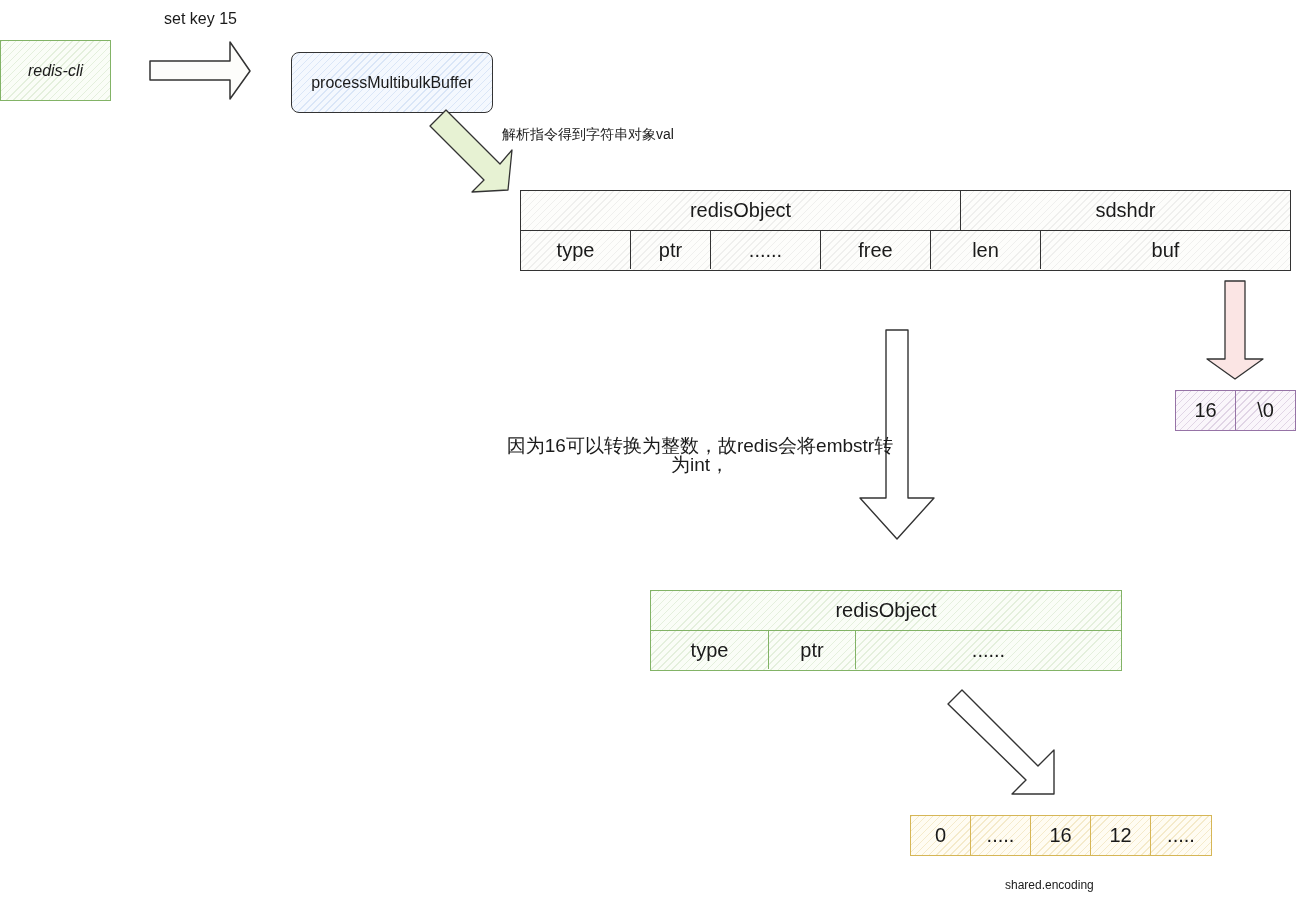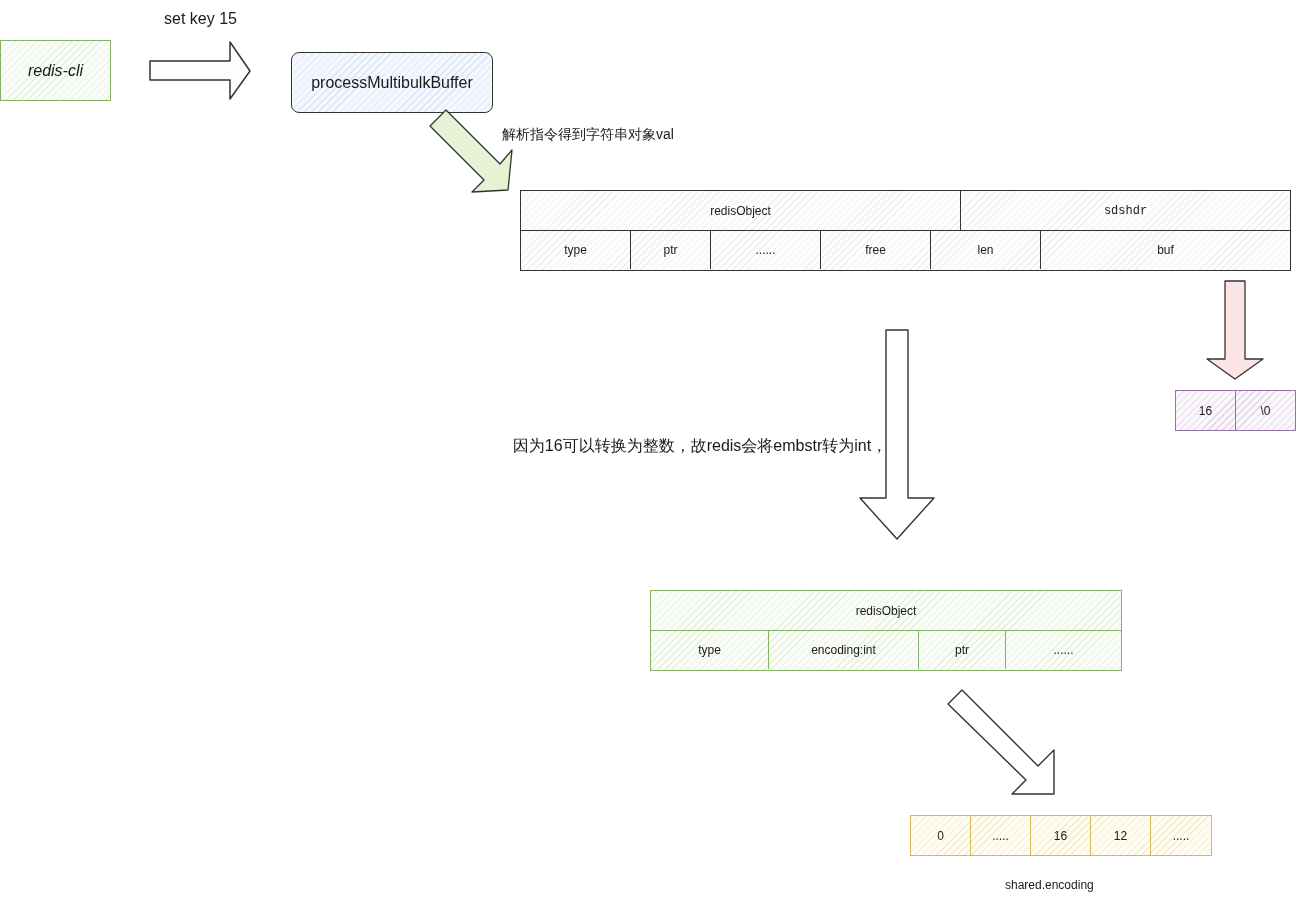--- a/index.html
+++ b/index.html
@@ -10,21 +10,21 @@
   .hatch-green { background: repeating-linear-gradient(135deg, rgba(130,179,102,0.18) 0 1px, transparent 1px 5px), #fafdf7; }
   .hatch-blue  { background: repeating-linear-gradient(135deg, rgba(126,166,224,0.22) 0 1px, transparent 1px 5px), #f4f8fe; }
   .hatch-white { background: repeating-linear-gradient(135deg, rgba(120,120,120,0.10) 0 1px, transparent 1px 5px), #fdfdfb; }
   .hatch-purple{ background: repeating-linear-gradient(135deg, rgba(150,115,166,0.25) 0 1px, transparent 1px 5px), #faf6fb; }
   .hatch-yellow{ background: repeating-linear-gradient(135deg, rgba(214,182,86,0.25) 0 1px, transparent 1px 5px), #fffcf2; }
   .b-green { border:1.5px solid #82b366; }
   .b-dark { border:1.5px solid #333; }
   .b-purple { border:1.5px solid #9673a6; }
   .b-yellow { border:1.5px solid #d6b656; }
   .row { position:absolute; display:flex; box-sizing:border-box; }
-  .cell { box-sizing:border-box; display:flex; align-items:center; justify-content:center; font-size:12px; height:100%; }
+  .cell { box-sizing:border-box; display:flex; align-items:center; justify-content:center; font-size:20px; height:100%; }
   .label { position:absolute; font-size:14px; white-space:nowrap; }
   svg.arrow { position:absolute; overflow:visible; }
 </style>
 </head>
 <body>
 
 <div class="label" style="left:164px; top:10px; font-size:16px;">set key 15</div>
 
 <div class="box hatch-green b-green" style="left:0; top:40px; width:111px; height:61px;font-style:italic;">
   <span>redis-cli</span>
@@ -40,21 +40,21 @@
 
 <svg class="arrow" style="left:428px; top:108px;" width="90" height="88">
   <path d="M2,18 L18,2 L72,56 L84,42 L80,82 L44,84 L56,72 Z" fill="#e7f2d3" stroke="#333" stroke-width="1.3" stroke-linejoin="round"></path>
 </svg>
 
 <div class="label" style="left:502px; top:107px;margin-top:19px;">解析指令得到字符串对象val</div>
 
 <div class="abs hatch-white b-dark" style="left:520px; top:190px; width:771px; height:81px; box-sizing:border-box;">
   <div class="row" style="left:0; top:0; width:100%; height:40px; border-bottom:1.5px solid #333;">
     <div class="cell" style="width:440px; border-right:1.5px solid #333;">redisObject</div>
-    <div class="cell" style="flex:1;font-family:Liberation Mono, monospace;">sdshdr</div>
+    <div class="cell" style="flex:1;">sdshdr</div>
   </div>
   <div class="row" style="left:0; top:40px; width:100%; height:38px;">
     <div class="cell" style="width:110px; border-right:1.5px solid #333;">type</div>
     <div class="cell" style="width:80px; border-right:1.5px solid #333;">ptr</div>
     <div class="cell" style="width:110px; border-right:1.5px solid #333;">......</div>
     <div class="cell" style="width:110px; border-right:1.5px solid #333;">free</div>
     <div class="cell" style="width:110px; border-right:1.5px solid #333;">len</div>
     <div class="cell" style="flex:1;">buf</div>
   </div>
 </div>
@@ -65,31 +65,30 @@
 
 <div class="row hatch-purple b-purple" style="left:1175px; top:390px; width:121px; height:41px;">
   <div class="cell" style="width:60px; border-right:1.5px solid #9673a6;">16</div>
   <div class="cell" style="flex:1;">\0</div>
 </div>
 
 <svg class="arrow" style="left:858px; top:328px;" width="80" height="214">
   <path d="M28,2 L50,2 L50,170 L76,170 L39,211 L2,170 L28,170 Z" fill="#ffffff" stroke="#333" stroke-width="1.4" stroke-linejoin="round"></path>
 </svg>
 
-<div class="abs" style="left:500px; top:436px; width:400px; text-align:center; font-size:16px; line-height:19px;">
+<div class="abs" style="left:500px; top:436px; width:400px; text-align:center; font-size:19px; line-height:19px;">
   <div>因为16可以转换为整数，故redis会将embstr转为int，</div>
 </div>
 
 <div class="abs hatch-green b-green" style="left:650px; top:590px; width:472px; height:81px; box-sizing:border-box;">
   <div class="row" style="left:0; top:0; width:100%; height:40px; border-bottom:1.5px solid #82b366;">
     <div class="cell" style="flex:1;">redisObject</div>
   </div>
   <div class="row" style="left:0; top:40px; width:100%; height:38px;">
     <div class="cell" style="width:118px; border-right:1.5px solid #82b366;">type</div>
-    <div class="cell" style="width:150px; border-right:1.5px solid #82b366;">encoding:int</div>
     <div class="cell" style="width:87px; border-right:1.5px solid #82b366;">ptr</div>
     <div class="cell" style="flex:1;">......</div>
   </div>
 </div>
 
 <svg class="arrow" style="left:946px; top:686px;" width="114" height="112">
   <path d="M2,18 L16,4 L92,80 L108,64 L108,108 L66,108 L80,94 Z" fill="#ffffff" stroke="#333" stroke-width="1.4" stroke-linejoin="round"></path>
 </svg>
 
 <div class="row hatch-yellow b-yellow" style="left:910px; top:815px; width:302px; height:41px;">

